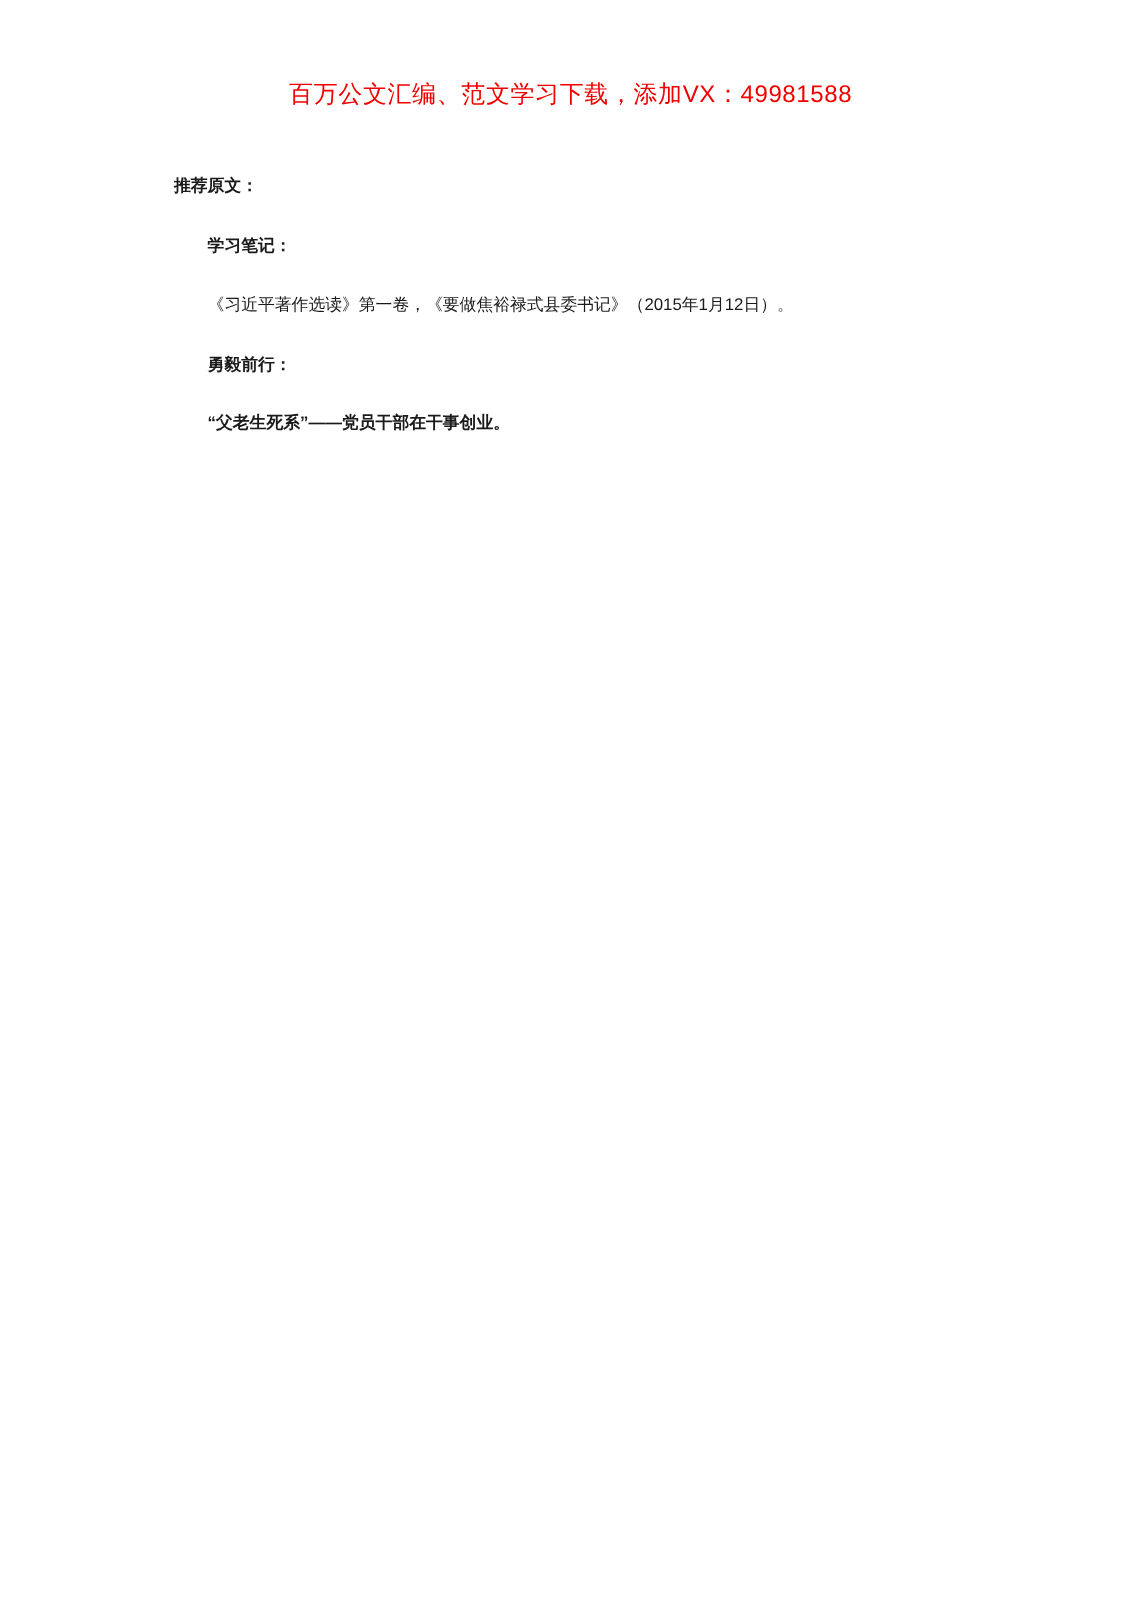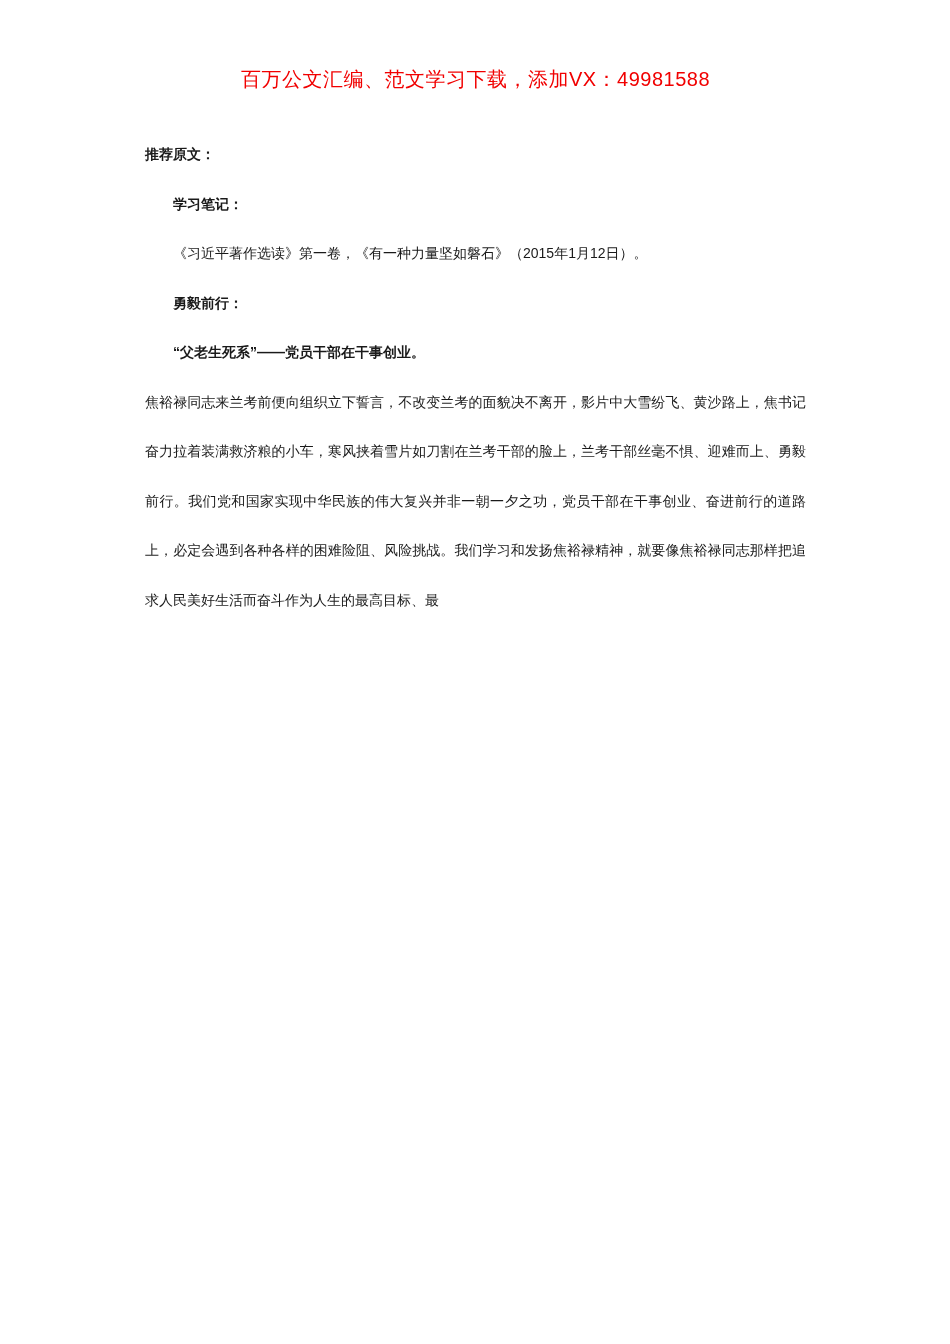--- a/index.html
+++ b/index.html
@@ -42,23 +42,22 @@
 <div class="page">
 
   <div class="promo" style="color: rgb(241, 0, 0);">百万公文汇编、范文学习下载，添加VX：49981588</div>
 
   <div class="doc">
     <p class="heading">推荐原文：</p>
 
 
     <p class="heading indent">学习笔记：</p>
 
-    <p class="body indent">《习近平著作选读》第一卷，《有一种力量坚如磐石》（2015年1月12日）。</p>
+    <p class="body indent">《习近平著作选读》第一卷，《要做焦裕禄式县委书记》（2015年1月12日）。</p>
 
     <p class="heading indent">勇毅前行：</p>
 
 
     <p class="heading indent">“父老生死系”——党员干部在干事创业。</p>
 
-    <p class="body">焦裕禄同志来兰考前便向组织立下誓言，不改变兰考的面貌决不离开，影片中大雪纷飞、黄沙路上，焦书记奋力拉着装满救济粮的小车，寒风挟着雪片如刀割在兰考干部的脸上，兰考干部丝毫不惧、迎难而上、勇毅前行。我们党和国家实现中华民族的伟大复兴并非一朝一夕之功，党员干部在干事创业、奋进前行的道路上，必定会遇到各种各样的困难险阻、风险挑战。我们学习和发扬焦裕禄精神，就要像焦裕禄同志那样把追求人民美好生活而奋斗作为人生的最高目标、最</p>
   </div>
 
 </div>
 
 </body></html>

